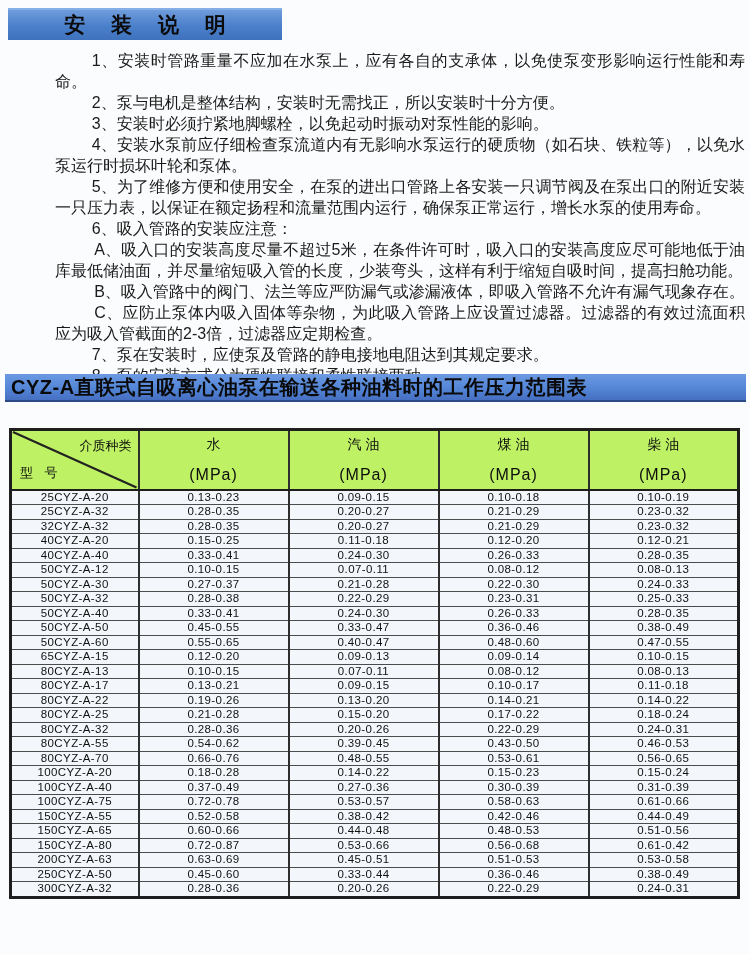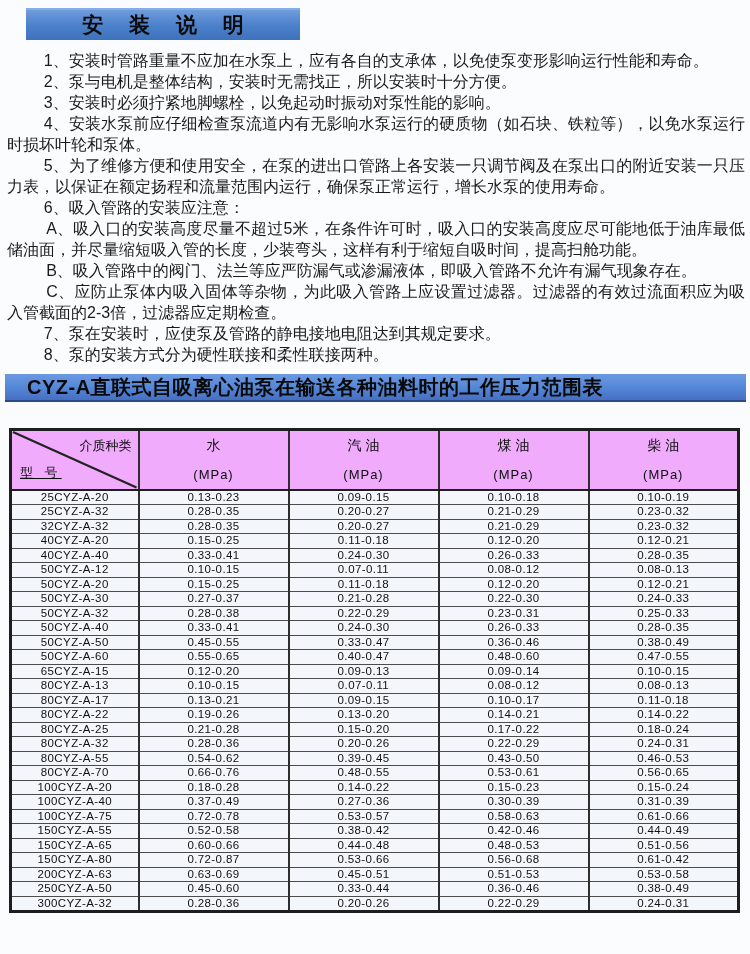--- a/index.html
+++ b/index.html
@@ -6,75 +6,74 @@
   html,body { width:750px; height:954px; }
   body {
     position:relative;
     background:#fbfcfd;
     font-family:"Liberation Sans","DejaVu Sans",sans-serif;
     color:#151515;
     overflow:hidden;
   }
   
   .title-bar {
-    position:absolute; left:26px; top:8px; width:274px; height:32px;
+    position:absolute; left:8px; top:8px; width:274px; height:32px;
     background:linear-gradient(180deg,#6f9cdc 0%,#4a7fca 55%,#3f72bd 100%);
     border-top:2px solid #86aee6;
     display:flex; align-items:center; justify-content:center;
   }
   .title-bar span {
     font-weight:bold; font-size:21px; letter-spacing:10px; color:#0b0b0b;
     text-indent:10px; white-space:nowrap;
   }
   
   .instructions {
     position:absolute; left:7px; top:50px; width:738px;
     font-size:16px; line-height:21px; color:#1a1a1a;
     text-align:justify;
   }
-  .instructions p { text-indent:2.3em; }
+  .instructions p { text-indent:2.3em;margin-left:48px; }
   .instructions p.sub { text-indent:2.45em; }
   
   .banner {
     position:absolute; left:5px; top:374px; width:741px; height:28px;
     background:linear-gradient(180deg,#6d99e2 0%,#5588d8 50%,#466fc2 100%);
     border-bottom:2px solid #2c4a86;
     display:flex; align-items:center;
-    padding-left:22px;
+    padding-left:6px;
   }
   .banner span {
     font-weight:bold; font-size:20px; color:#0a0a0a; white-space:nowrap;
     letter-spacing:0.5px;
   }
   
   .ptable-wrap { position:absolute; left:9px; top:428px; }
   table {
     border-collapse:collapse;
     table-layout:fixed;
     width:728px;
     background:#f3f6fa;
     border:3px solid #1e1e1e;
   }
   col.c-model { width:128px; }
   col.c-val   { width:150px; }
   th, td { border:1px solid #4c4c4c; padding:0; }
-  th { border-bottom:2px solid #1e1e1e; background:#f0abfc; }
+  th { border-bottom:2px solid #1e1e1e; background:#bef264; }
   td:not(:first-child), th:not(:first-child) { border-left:2px solid #2e2e2e; }
   thead th { height:60px; vertical-align:middle; }
   .col-head { text-align:center; font-weight:normal; font-size:14px; color:#0d0d0d; }
-  .col-head .unit { display:block; font-size:13px; margin-top:12px; letter-spacing:1px; }
+  .col-head .unit { display:block; font-size:16px; margin-top:12px; letter-spacing:1px; }
   .corner { position:relative; height:60px; }
   .corner svg { position:absolute; left:0; top:0; width:100%; height:100%; }
   .corner .c-top {
     position:absolute; right:6px; top:6px; font-size:13px; font-weight:normal; color:#0d0d0d;
   }
   .corner .c-bottom {
     position:absolute; left:8px; bottom:7px; font-size:13px; font-weight:normal; color:#0d0d0d;
     letter-spacing:4px;
-    text-decoration:underline;
   }
   tbody td {
     height:13.79px; line-height:13.5px;
     text-align:center; vertical-align:middle;
     font-size:11.5px; letter-spacing:0.4px; color:#111;
     font-family:"Liberation Sans","DejaVu Sans",sans-serif;
     white-space:nowrap; overflow:hidden;
   }
 </style>
 </head>
@@ -175,27 +174,20 @@
           <td>0.28-0.35</td>
         </tr>
         <tr>
           <td>50CYZ-A-12</td>
           <td>0.10-0.15</td>
           <td>0.07-0.11</td>
           <td>0.08-0.12</td>
           <td>0.08-0.13</td>
         </tr>
         <tr>
-          <td>50CYZ-A-20</td>
-          <td>0.15-0.25</td>
-          <td>0.11-0.18</td>
-          <td>0.12-0.20</td>
-          <td>0.12-0.21</td>
-        </tr>
-        <tr>
           <td>50CYZ-A-30</td>
           <td>0.27-0.37</td>
           <td>0.21-0.28</td>
           <td>0.22-0.30</td>
           <td>0.24-0.33</td>
         </tr>
         <tr>
           <td>50CYZ-A-32</td>
           <td>0.28-0.38</td>
           <td>0.22-0.29</td>

